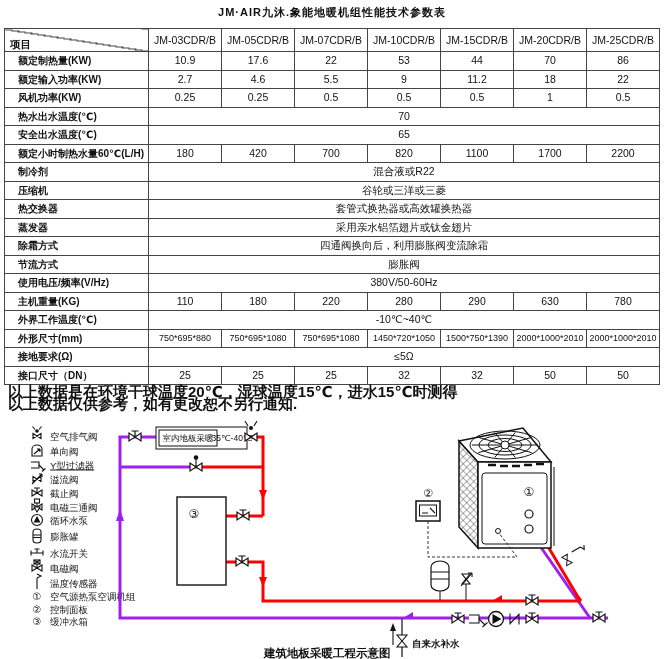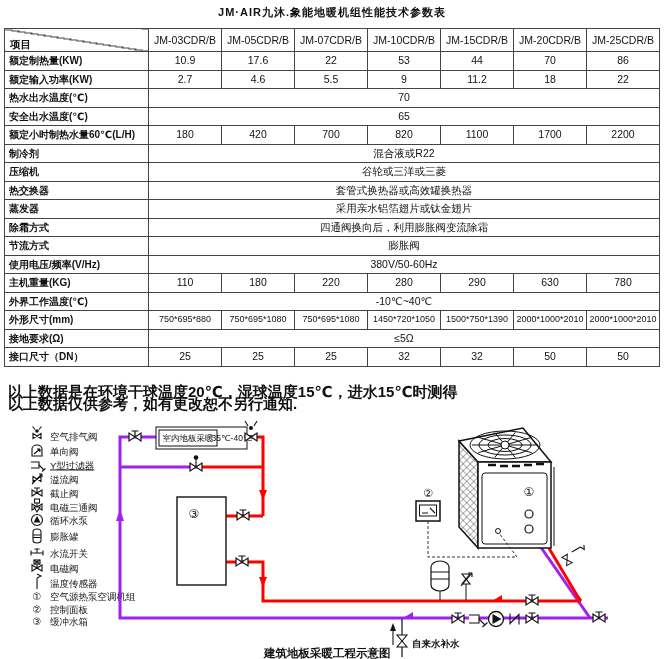--- a/index.html
+++ b/index.html
@@ -15,21 +15,21 @@
     position:absolute;left:4px;top:28px;width:656px;
     border-collapse:collapse;table-layout:fixed;
   }
   table.spec th,table.spec td{
     border:1px solid #444;font-weight:normal;
     font-size:10.5px;text-align:center;padding:0 1px;height:17.5px;line-height:11px;
     overflow:hidden;white-space:nowrap;
   }
   table.spec thead th{height:22px;font-size:10.5px;}
   table.spec th.rl{
-    text-align:left;padding-left:4px;font-weight:bold;font-size:10px;
+    text-align:left;padding-left:13px;font-weight:bold;font-size:10px;
   }
   table.spec td.sm{font-size:9px;}
   th.corner{position:relative;padding:0;
     background:linear-gradient(to top right,
       transparent calc(50% - 0.6px),#444 calc(50% - 0.6px),
       #444 calc(50% + 0.6px),transparent calc(50% + 0.6px));
   }
   th.corner .c-tr{position:absolute;top:1px;right:5px;font-weight:bold;font-size:13px;margin-top:48px;}
   th.corner .c-bl{position:absolute;bottom:1px;left:5px;font-weight:bold;font-size:10.5px;}
   .notes{position:absolute;left:8px;top:386px;font-size:15px;font-weight:bold;line-height:11.5px;}
@@ -90,20 +90,30 @@
         <th class="rl">额定输入功率(KW)</th>
         <td>2.7</td>
         <td>4.6</td>
         <td>5.5</td>
         <td>9</td>
         <td>11.2</td>
         <td>18</td>
         <td>22</td>
       </tr>
       <tr>
+        <th class="rl">风机功率(KW)</th>
+        <td>0.25</td>
+        <td>0.25</td>
+        <td>0.5</td>
+        <td>0.5</td>
+        <td>0.5</td>
+        <td>1</td>
+        <td>0.5</td>
+      </tr>
+      <tr>
         <th class="rl">热水出水温度(℃)</th>
         <td colspan="7">70</td>
       </tr>
       <tr>
         <th class="rl">安全出水温度(℃)</th>
         <td colspan="7">65</td>
       </tr>
       <tr>
         <th class="rl">额定小时制热水量60℃(L/H)</th>
         <td>180</td>

